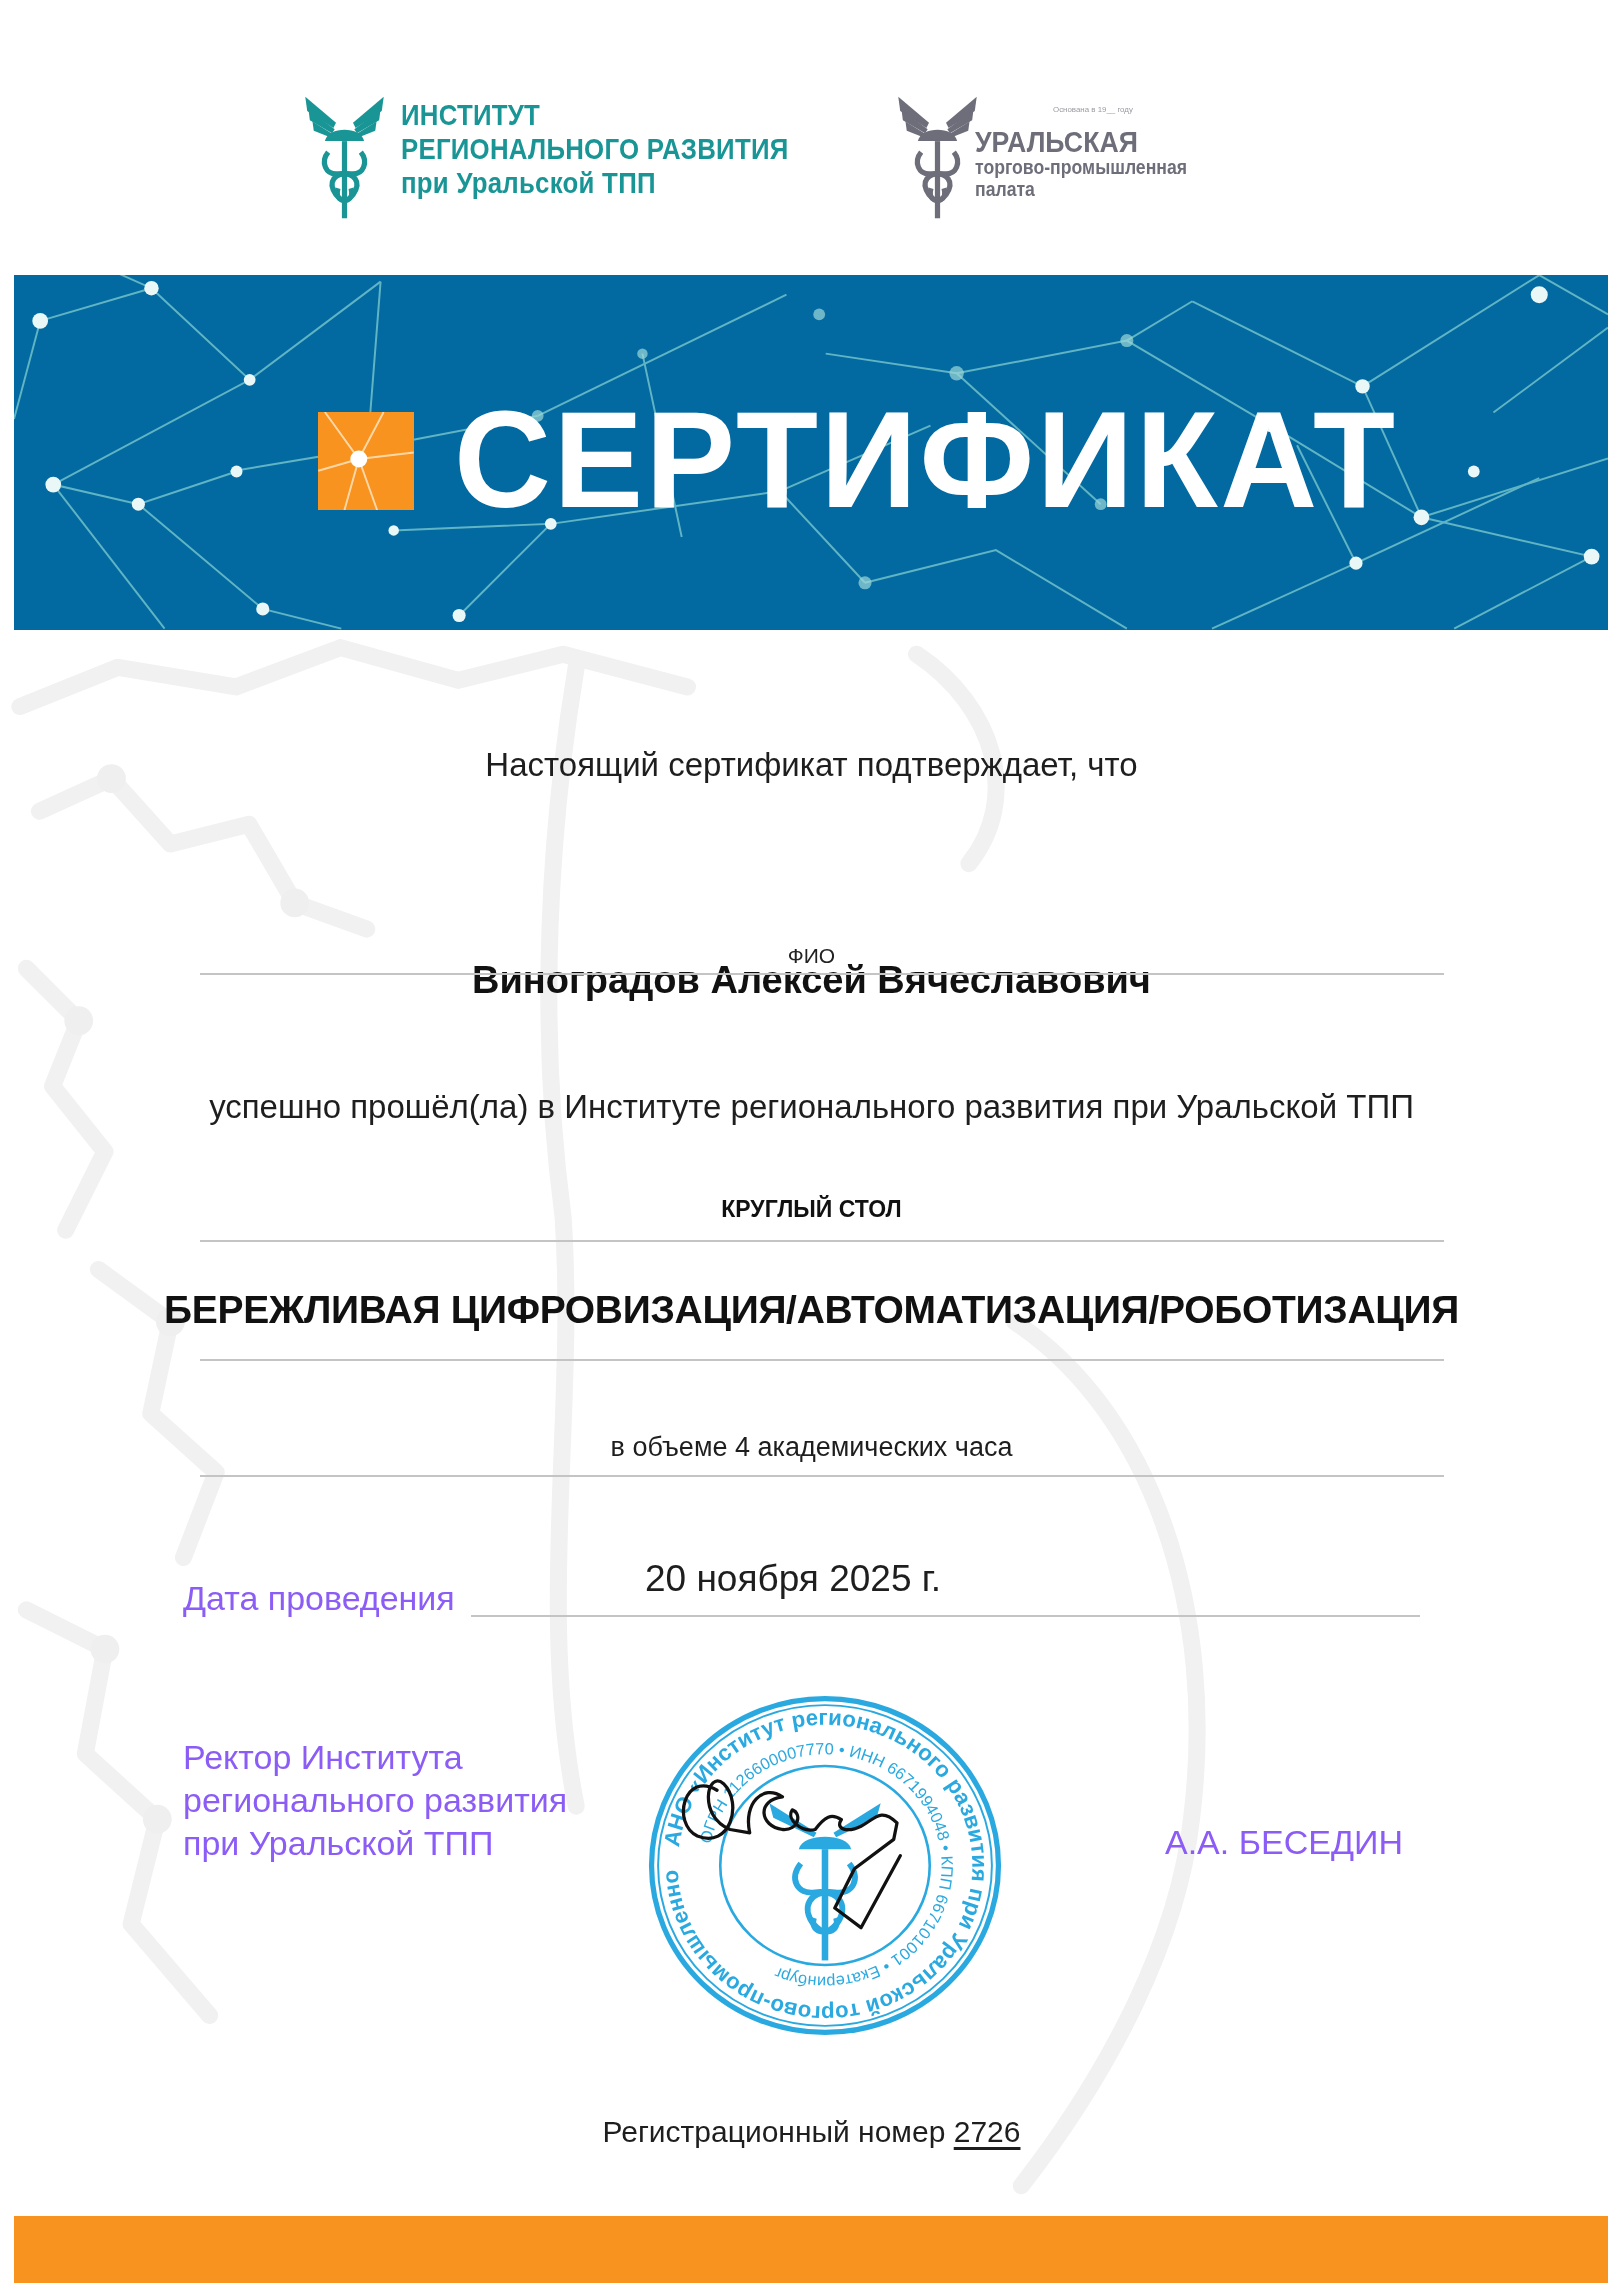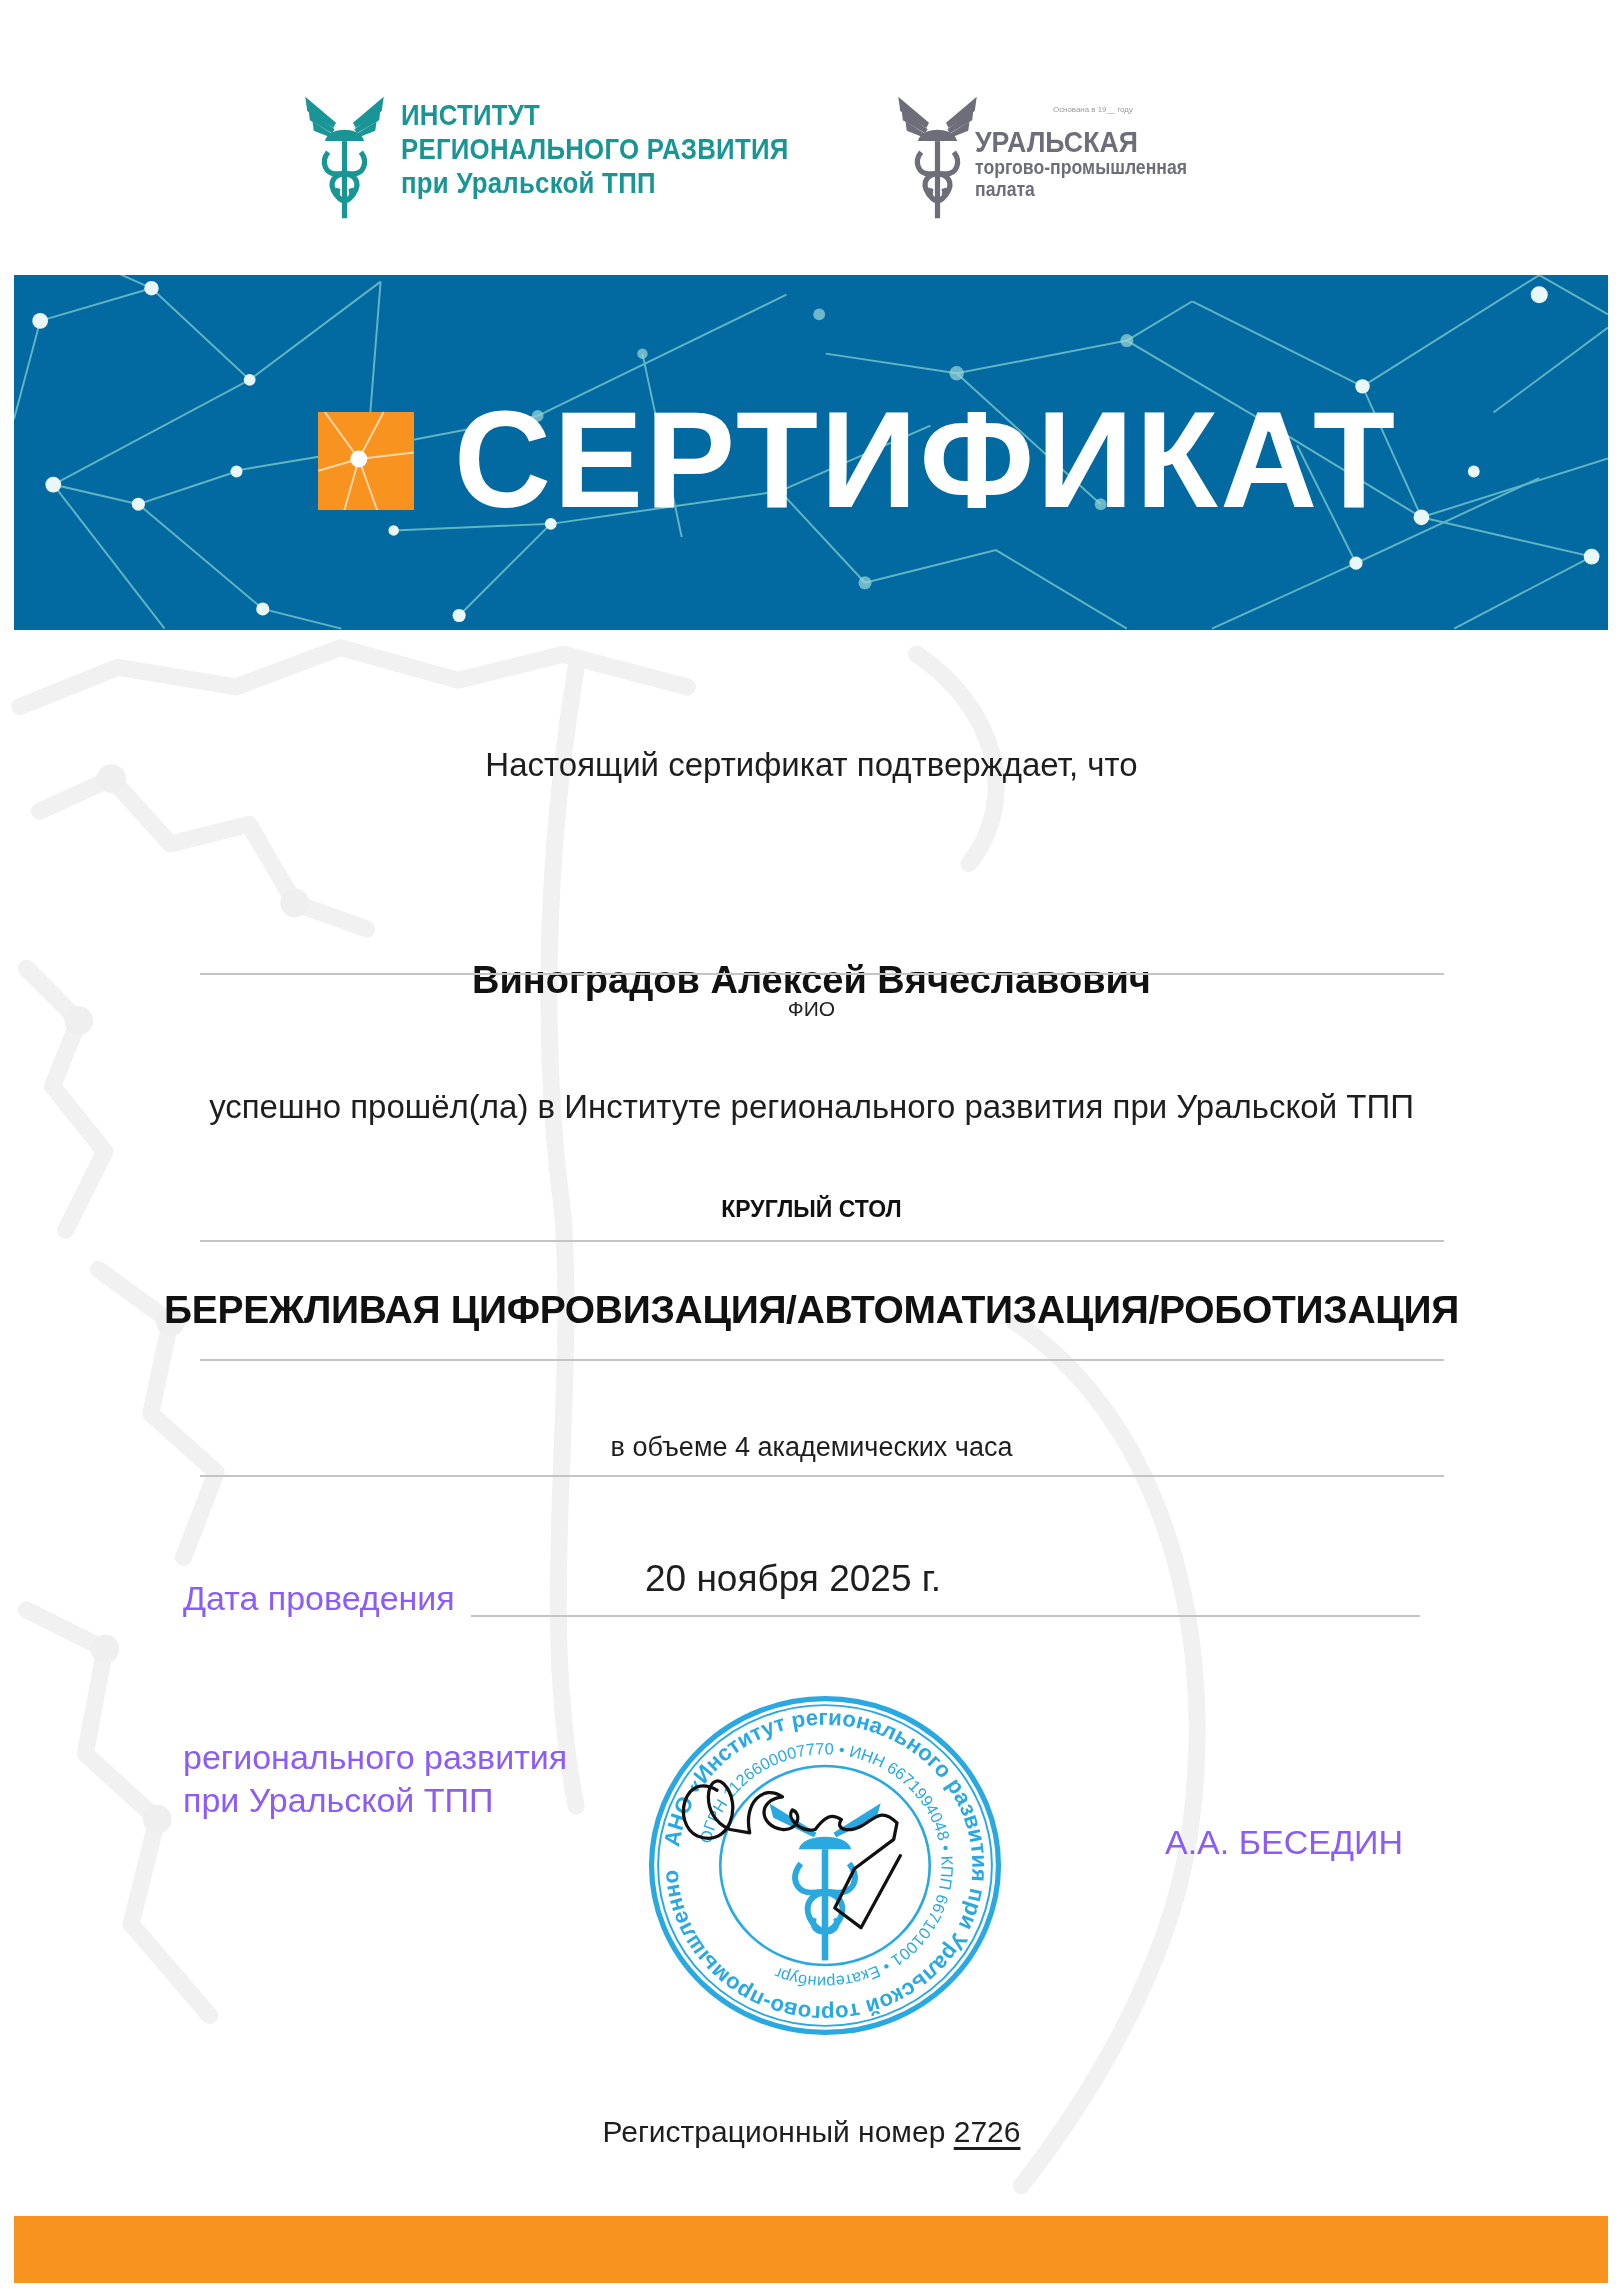--- a/index.html
+++ b/index.html
@@ -184,38 +184,39 @@
       <circle cx="62" cy="72" r="13" fill="#ffffff"></circle>
     </svg>
   </div>
   <div class="banner-title">СЕРТИФИКАТ</div>
 </div>
 
 <div class="center-text t-regular" style="top:746px;">Настоящий сертификат подтверждает, что</div>
 
 <div class="center-text t-bold" style="top:911px; font-size:38px;margin-top:48px;">Виноградов Алексей Вячеславович</div>
 <div class="rule" style="left:200px; top:973px; width:1244px;"></div>
-<div class="center-text" style="top:997px; font-family:'Liberation Sans',sans-serif; font-size:21px; color:#222;">ФИО</div>
+<div class="center-text" style="top:944px; font-family:'Liberation Sans',sans-serif; font-size:21px; color:#222;">ФИО</div>
 
 <div class="center-text t-regular" style="top:1088px;">успешно прошёл(ла) в Институте регионального развития при Уральской ТПП</div>
 
 <div class="center-text t-bold" style="top:1196px; font-size:23px;">КРУГЛЫЙ СТОЛ</div>
 <div class="rule" style="left:200px; top:1240px; width:1244px;"></div>
 
 <div class="center-text t-bold" style="top:1288px; font-size:39px; letter-spacing:-0.3px;">БЕРЕЖЛИВАЯ ЦИФРОВИЗАЦИЯ/АВТОМАТИЗАЦИЯ/РОБОТИЗАЦИЯ</div>
 <div class="rule" style="left:200px; top:1359px; width:1244px;"></div>
 
 <div class="center-text t-regular" style="top:1432px; font-size:27px;">в объеме 4 академических часа</div>
 <div class="rule" style="left:200px; top:1475px; width:1244px;"></div>
 
 <div class="left-text" style="left:183px; top:1579px;">Дата проведения</div>
 <div class="abs" style="left:645px; top:1558px; font-family:'Liberation Sans',sans-serif; font-size:37px; color:#1e1e1e; white-space:nowrap;">20 ноября 2025 г.</div>
 <div class="rule" style="left:471px; top:1615px; width:949px;"></div>
 
 <div class="left-text" style="left:183px; top:1736px; line-height:43px;">
+  <div>Ректор Института</div>
   <div>регионального развития</div>
   <div>при Уральской ТПП</div>
 </div>
 
 <svg class="stamp" width="360" height="347" viewBox="0 0 550 530">
   <defs>
     <path id="outerArc" d="M275 265 m-225 0 a225 215 0 1 1 450 0 a225 215 0 1 1 -450 0"></path>
     <path id="innerArc" d="M275 265 m-178 0 a178 170 0 1 1 356 0 a178 170 0 1 1 -356 0"></path>
   </defs>
   <g fill="none" stroke="#2aa9e0">

